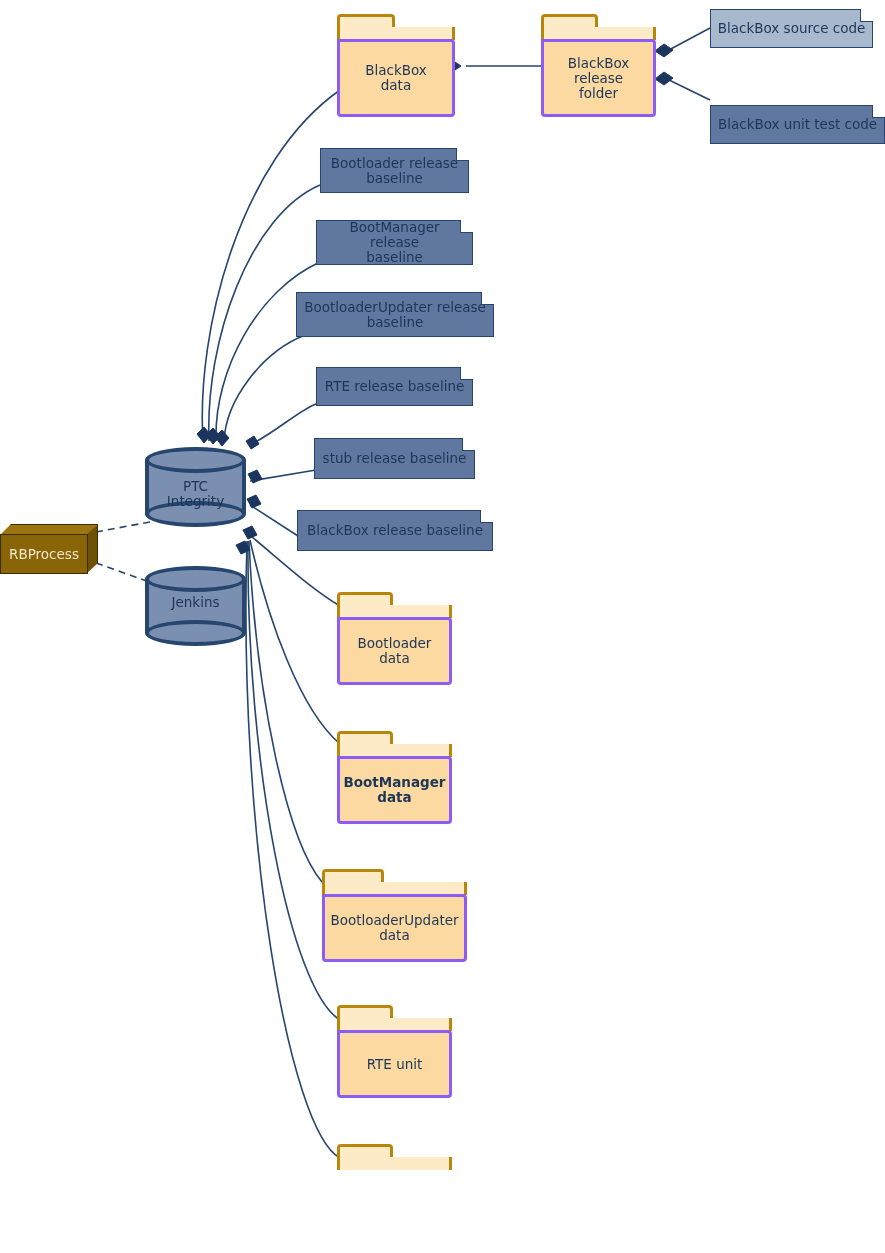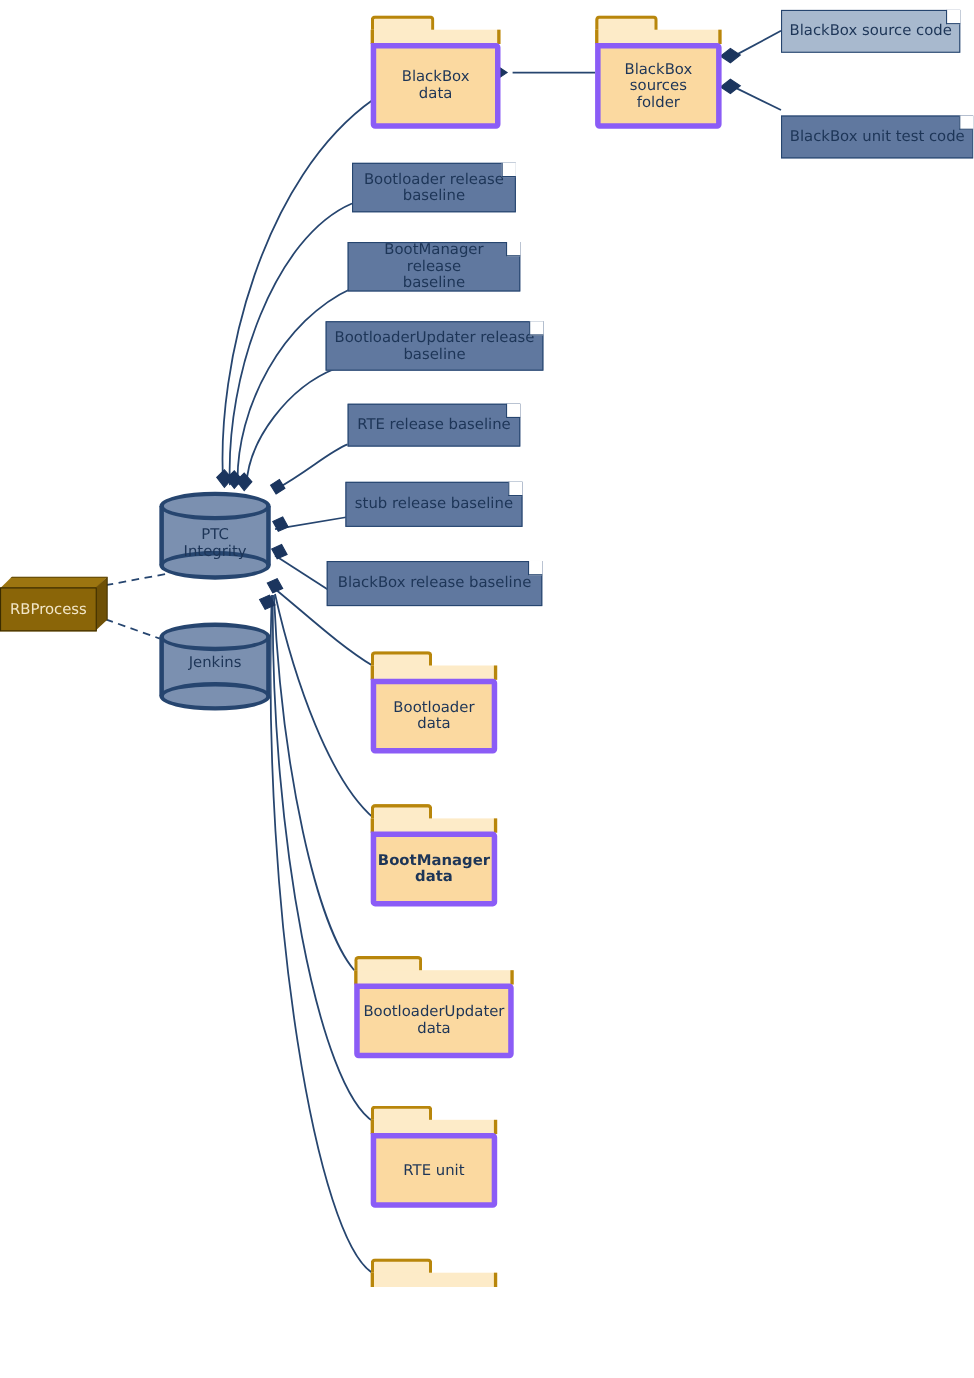--- a/index.html
+++ b/index.html
@@ -68,21 +68,21 @@
     background: #fdebc8;
     border: 3px solid #b8860b;
     border-radius: 4px 4px 0 0;
     box-sizing: border-box;
     border-bottom: none;
   }
   .folder .fbody {
     position: absolute;
     left: 0;
     background: #fbd9a0;
-    border: 5px solid #8b5cf6;
+    border: 3px solid #8b5cf6;
     border-radius: 0 4px 4px 4px;
     box-sizing: border-box;
     display: flex;
     align-items: center;
     justify-content: center;
     text-align: center;
     color: #1d3557;
     font-size: 13.5px;
     line-height: 15px;
   }
@@ -232,21 +232,21 @@
     <div class="fstrip" style="top:13px; width:118px; height:13px;"></div>
     <div class="fbody" style="top:25px; width:118px; height:78px;">
       <span><span>BlackBox</span><br><span>data</span></span>
     </div>
   </div>
 
   <div class="folder node" style="left:541px; top:14px; width:115px; height:103px;">
     <div class="ftab" style="width:57px; height:16px;"></div>
     <div class="fstrip" style="top:13px; width:115px; height:13px;"></div>
     <div class="fbody" style="top:25px; width:115px; height:78px;">
-      <span><span>BlackBox</span><br><span>sources</span><br><span>folder</span></span>
+      <span><span>BlackBox</span><br><span>release</span><br><span>folder</span></span>
     </div>
   </div>
 
   <div class="folder node" style="left:337px; top:592px; width:115px; height:93px;">
     <div class="ftab" style="width:56px; height:16px;"></div>
     <div class="fstrip" style="top:13px; width:115px; height:13px;"></div>
     <div class="fbody" style="top:25px; width:115px; height:68px;">
       <span><span>Bootloader</span><br><span>data</span></span>
     </div>
   </div>

